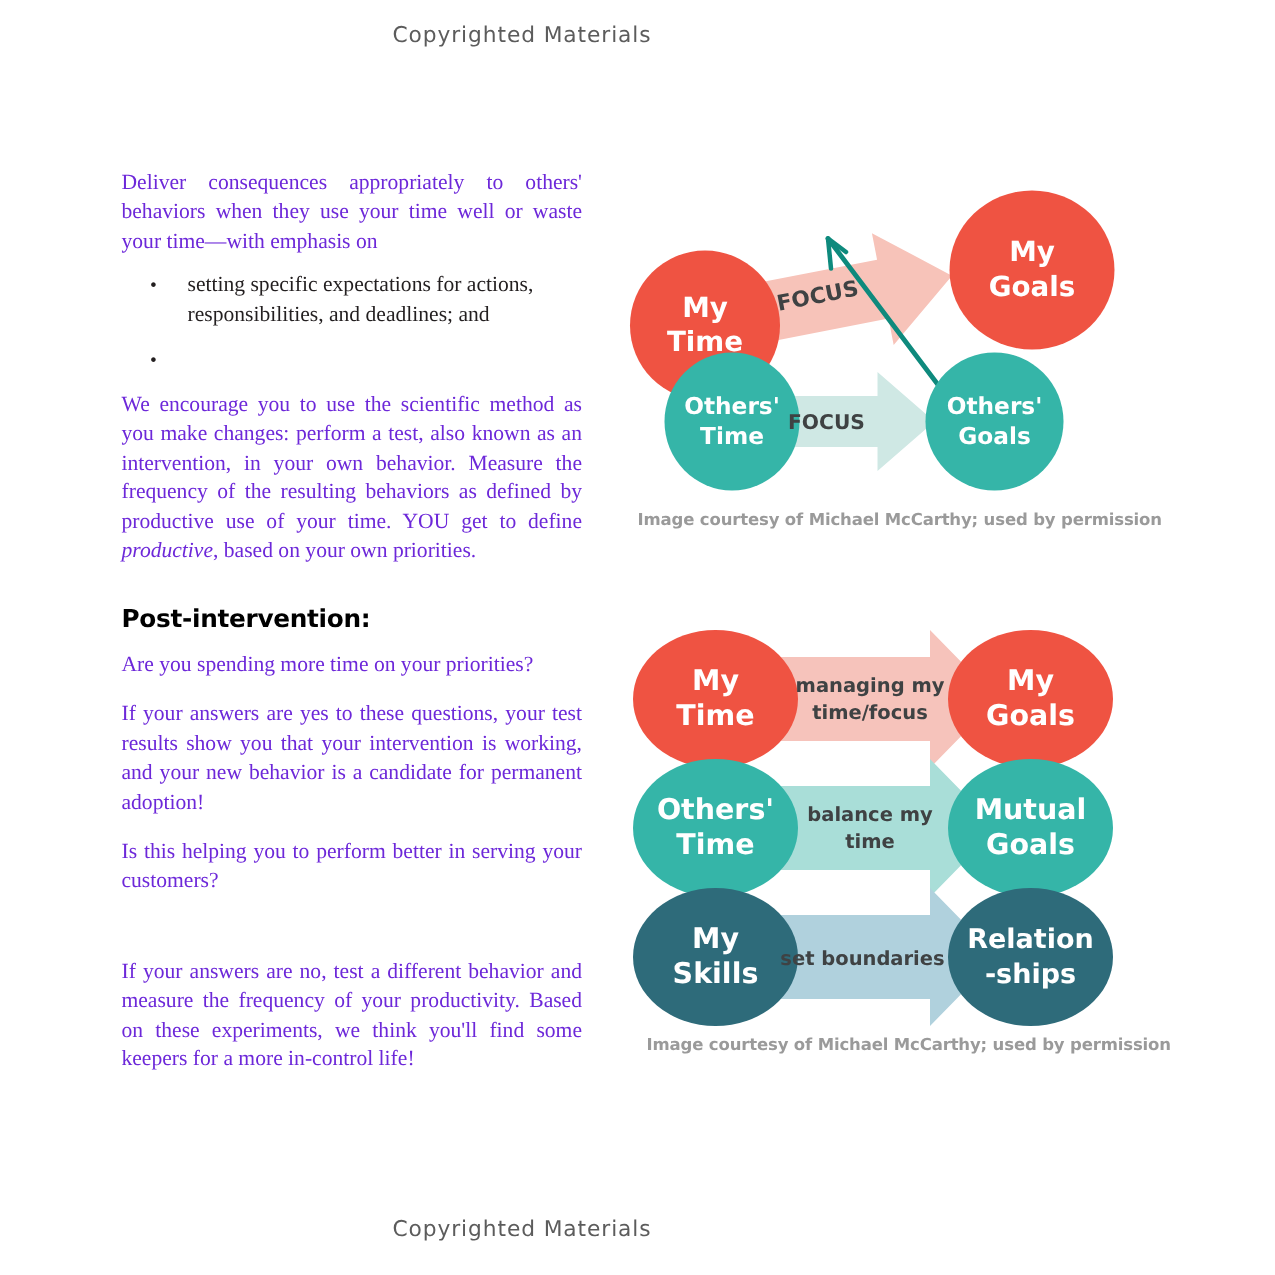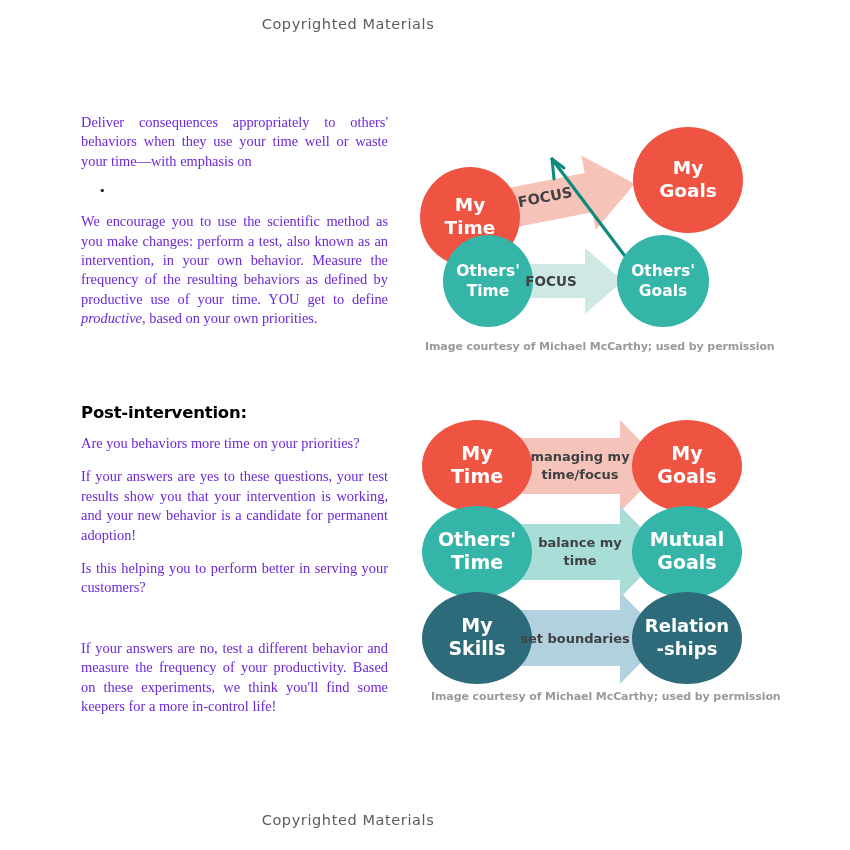--- a/index.html
+++ b/index.html
@@ -127,32 +127,33 @@
 <div class="page">
 
   <div class="running-head">Copyrighted Materials</div>
 
   <div class="text-col">
     <p class="body-p">Deliver consequences appropriately to others' behaviors when they use your time well or waste your time—with emphasis on</p>
 
     <ul class="bullets">
       <li>
         <span class="bul">•</span>
+        <span>setting specific expectations for actions, responsibilities, and deadlines; and</span>
       </li>
       <li>
         <span class="bul">•</span>
       </li>
     </ul>
 
     <p class="body-p last"><span>We encourage you to use the scientific method as you make changes: perform a test, also known as an intervention, in your own behavior. Measure the frequency of the resulting behaviors as defined by productive use of your time. YOU get to define </span><em>productive</em><span>, based on your own priorities.</span></p>
   </div>
 
   <div class="sec2">
     <h2 class="sec-heading">Post-intervention:</h2>
-    <p class="body-p">Are you behaviors more time on your priorities?</p>
+    <p class="body-p">Are you spending more time on your priorities?</p>
     <p class="body-p">If your answers are yes to these questions, your test results show you that your intervention is working, and your new behavior is a candidate for permanent adoption!</p>
     <p class="body-p">Is this helping you to perform better in serving your customers?</p>
     <p class="body-p last">If your answers are no, test a different behavior and measure the frequency of your productivity. Based on these experiments, we think you'll find some keepers for a more in-control life!</p>
   </div>
 
   <div class="figure" id="figure-1">
     <svg width="330" height="215" viewBox="0 0 330 215">
 
       <g transform="rotate(-11 95 86)">
         <path d="M 52 66 L 175 66 L 175 48 L 222 86 L 175 124 L 175 106 L 52 106 Z" fill="#f7c3b9"></path>

